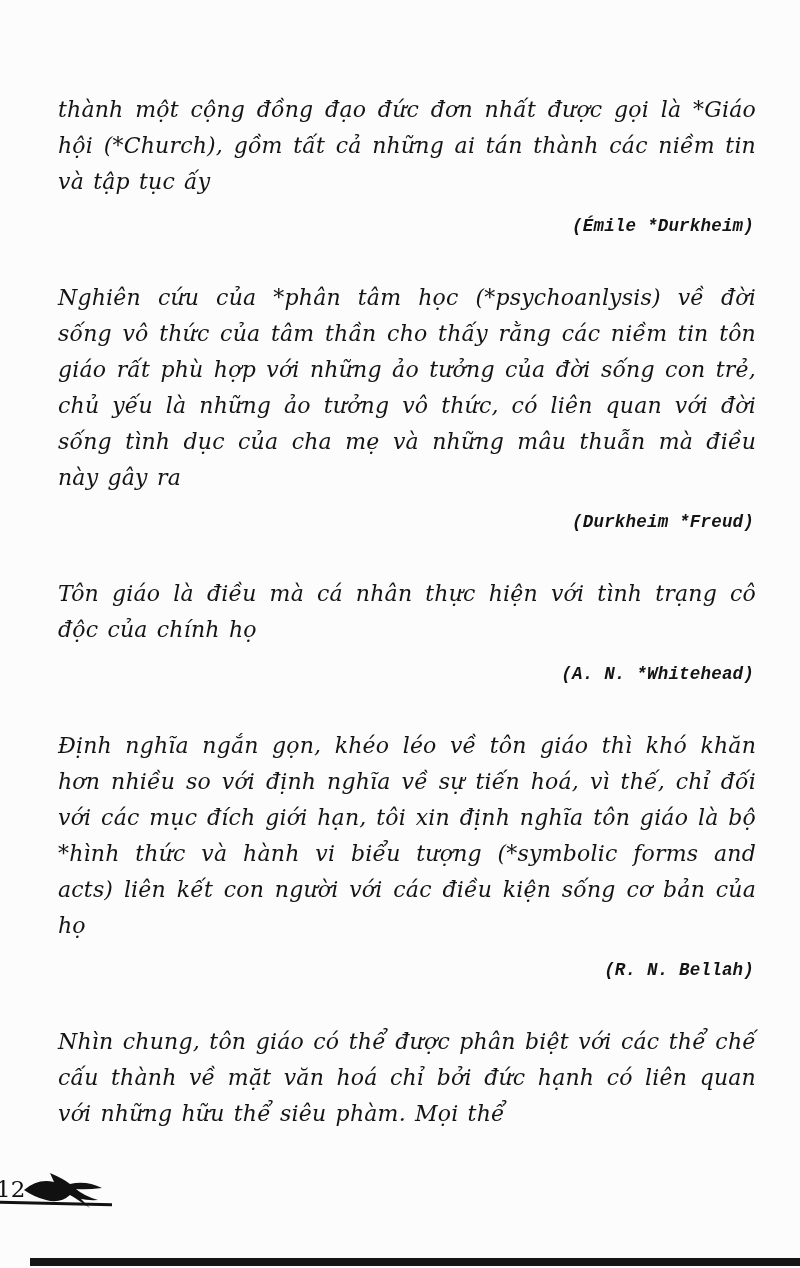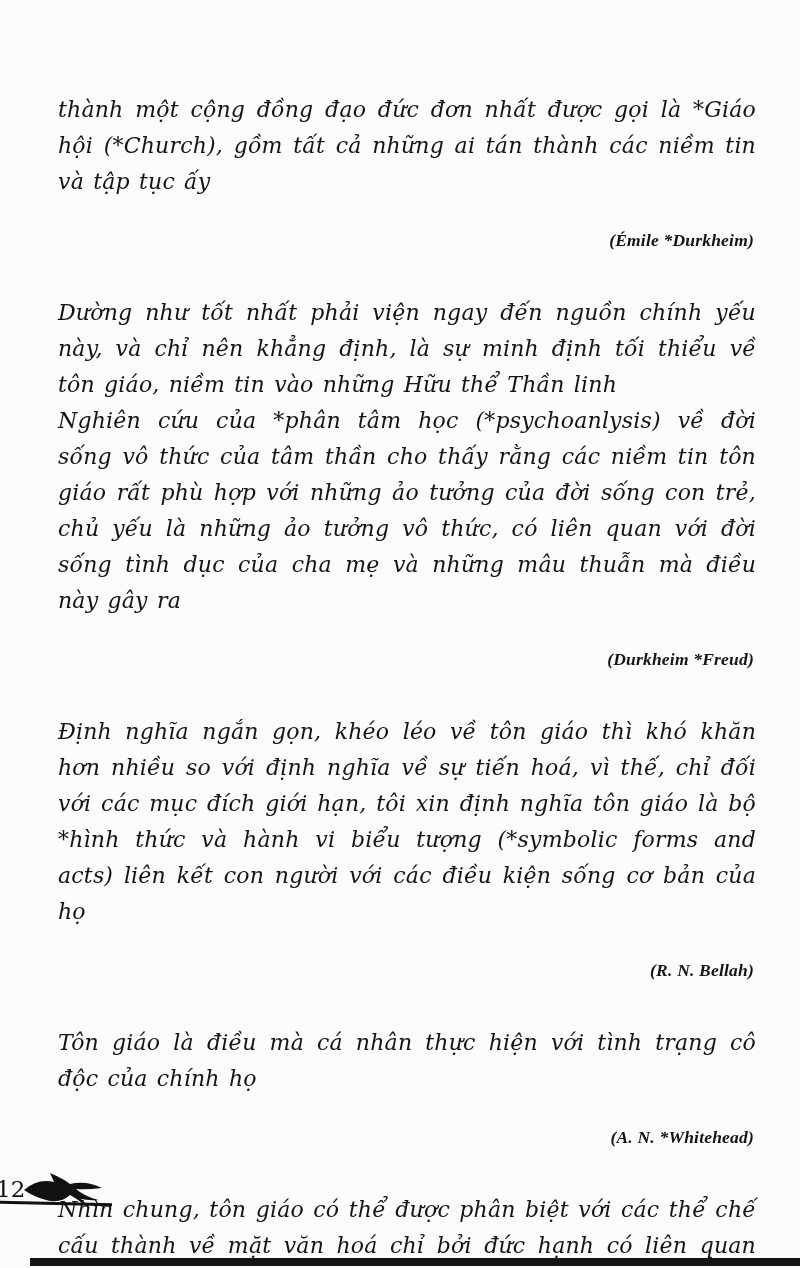--- a/index.html
+++ b/index.html
@@ -32,26 +32,26 @@
     font-style: italic;
     font-weight: 500;
     font-size: 22px;
     line-height: 36px;
     text-align: justify;
     letter-spacing: 0.2px;
     word-spacing: 2px;
     margin: 0;
   }
   .attribution {
-    font-family: Liberation Serif, serif;
+    font-family: Liberation Mono, monospace;
     font-style: italic;
     font-weight: bold;
     font-size: 17.5px;
     text-align: right;
-    margin: 30px 2px 44px 0;
+    margin: 16px 2px 44px 0;
     letter-spacing: 0.2px;
   }
   .quote-block.last .quote-text {
     margin-bottom: 0;
   }
   .footer {
     position: absolute;
     left: 0;
     top: 1168px;
     width: 200px;
@@ -95,36 +95,35 @@
 <div class="page">
 
   <div class="content">
 
     <div class="quote-block">
       <p class="quote-text">thành một cộng đồng đạo đức đơn nhất được gọi là *Giáo hội (*Church), gồm tất cả những ai tán thành các niềm tin và tập tục ấy</p>
       <div class="attribution">(Émile *Durkheim)</div>
     </div>
 
     <div class="quote-block">
-      <p class="quote-text">Dường như tốt nhất phải viện ngay đến nguồn chính yếu này, và chỉ nên khẳng định, là sự minh định tối thiểu về tôn giáo, niềm tin vào những Hữu thể Thần linh</p>
     </div>
 
     <div class="quote-block">
       <p class="quote-text">Nghiên cứu của *phân tâm học (*psychoanlysis) về đời sống vô thức của tâm thần cho thấy rằng các niềm tin tôn giáo rất phù hợp với những ảo tưởng của đời sống con trẻ, chủ yếu là những ảo tưởng vô thức, có liên quan với đời sống tình dục của cha mẹ và những mâu thuẫn mà điều này gây ra</p>
       <div class="attribution">(Durkheim *Freud)</div>
     </div>
 
     <div class="quote-block">
-      <p class="quote-text">Định nghĩa ngắn gọn, khéo léo về tôn giáo thì khó khăn hơn nhiều so với định nghĩa về sự tiến hoá, vì thế, chỉ đối với các mục đích giới hạn, tôi xin định nghĩa tôn giáo là bộ *hình thức và hành vi biểu tượng (*symbolic forms and acts) liên kết con người với các điều kiện sống cơ bản của họ</p>
-      <div class="attribution">(R. N. Bellah)</div>
+      <p class="quote-text">Tôn giáo là điều mà cá nhân thực hiện với tình trạng cô độc của chính họ</p>
+      <div class="attribution">(A. N. *Whitehead)</div>
     </div>
 
     <div class="quote-block">
-      <p class="quote-text">Tôn giáo là điều mà cá nhân thực hiện với tình trạng cô độc của chính họ</p>
-      <div class="attribution">(A. N. *Whitehead)</div>
+      <p class="quote-text">Định nghĩa ngắn gọn, khéo léo về tôn giáo thì khó khăn hơn nhiều so với định nghĩa về sự tiến hoá, vì thế, chỉ đối với các mục đích giới hạn, tôi xin định nghĩa tôn giáo là bộ *hình thức và hành vi biểu tượng (*symbolic forms and acts) liên kết con người với các điều kiện sống cơ bản của họ</p>
+      <div class="attribution">(R. N. Bellah)</div>
     </div>
 
     <div class="quote-block last">
       <p class="quote-text">Nhìn chung, tôn giáo có thể được phân biệt với các thể chế cấu thành về mặt văn hoá chỉ bởi đức hạnh có liên quan với những hữu thể siêu phàm. Mọi thể</p>
     </div>
 
   </div>
 
   <div class="footer">
     <div class="footer-line"></div>

